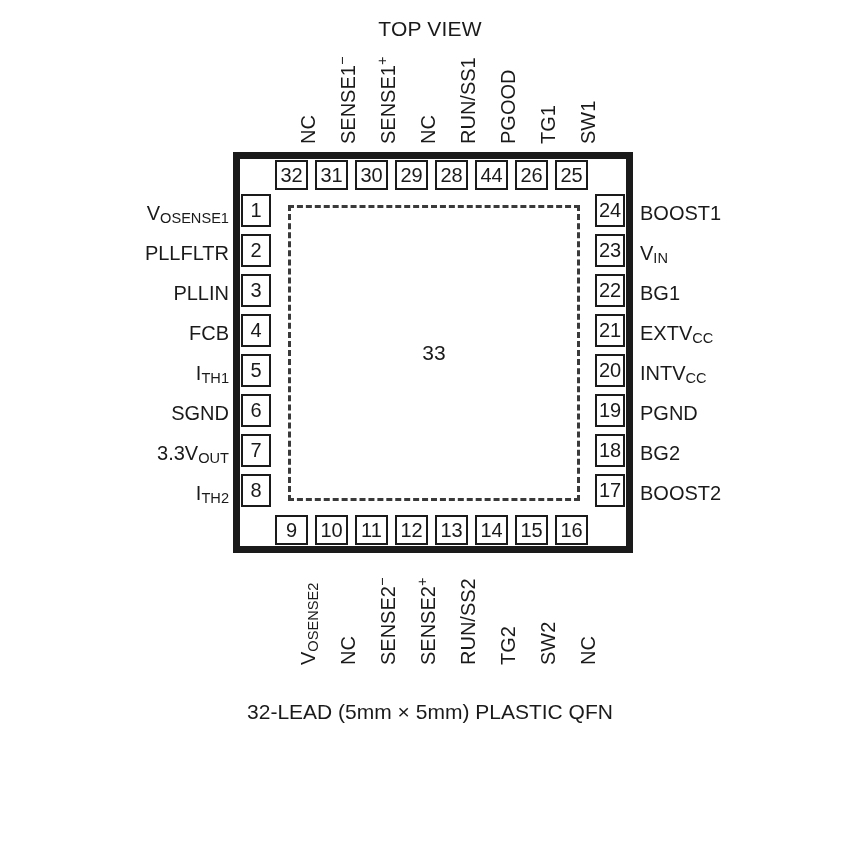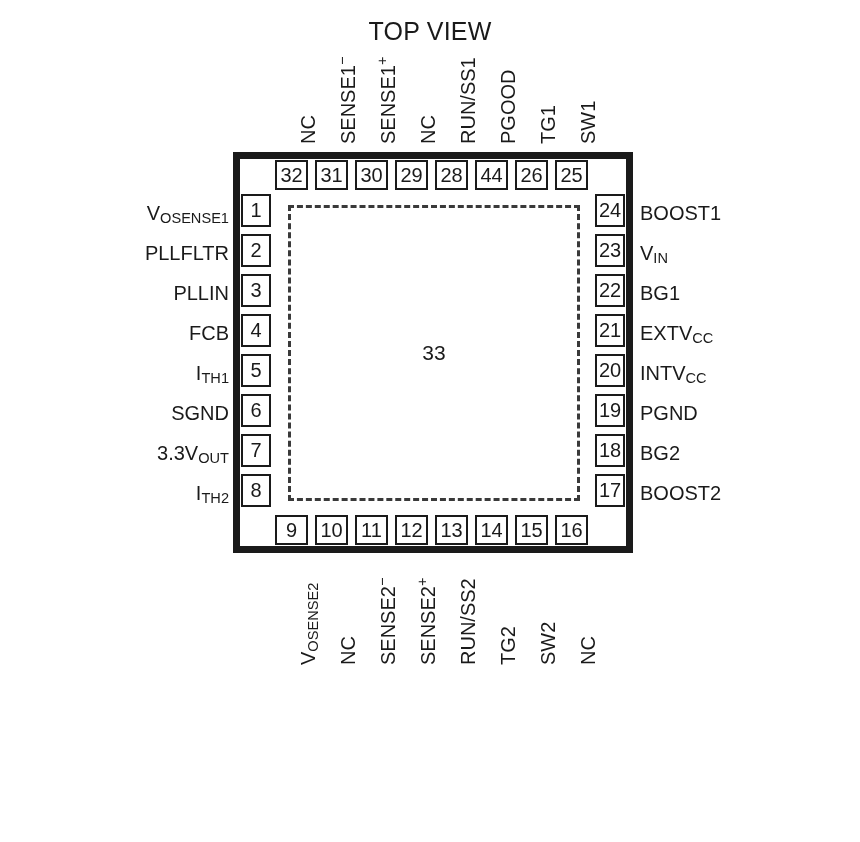--- a/index.html
+++ b/index.html
@@ -16,21 +16,21 @@
     overflow: hidden;
   }
 
   
   #top-view-title {
     position: absolute;
     left: 0;
     top: 17px;
     width: 860px;
     text-align: center;
-    font-size: 25px;
+    font-size: 21px;
     letter-spacing: .2px;
   }
 
   
   #package-body {
     position: absolute;
     left: 233px;
     top: 152px;
     width: 400px;
     height: 401px;
@@ -206,13 +206,14 @@
     <div class="vlabel" style="left: 458px; top: 665px;">RUN/SS2</div>
     <div class="pin-box h" style="left: 475px; top: 515px;">14</div>
     <div class="vlabel" style="left: 498px; top: 665px;">TG2</div>
     <div class="pin-box h" style="left: 515px; top: 515px; text-align: right;">15</div>
     <div class="vlabel" style="left: 538px; top: 665px;">SW2</div>
     <div class="pin-box h" style="left: 555px; top: 515px;">16</div>
     <div class="vlabel" style="left: 578px; top: 665px;">NC</div>
   </div>
 
 <div id="caption">
+  <div class="cap-line cap-2">32-LEAD (5mm × 5mm) PLASTIC QFN</div>
 </div>
 
 </body></html>

